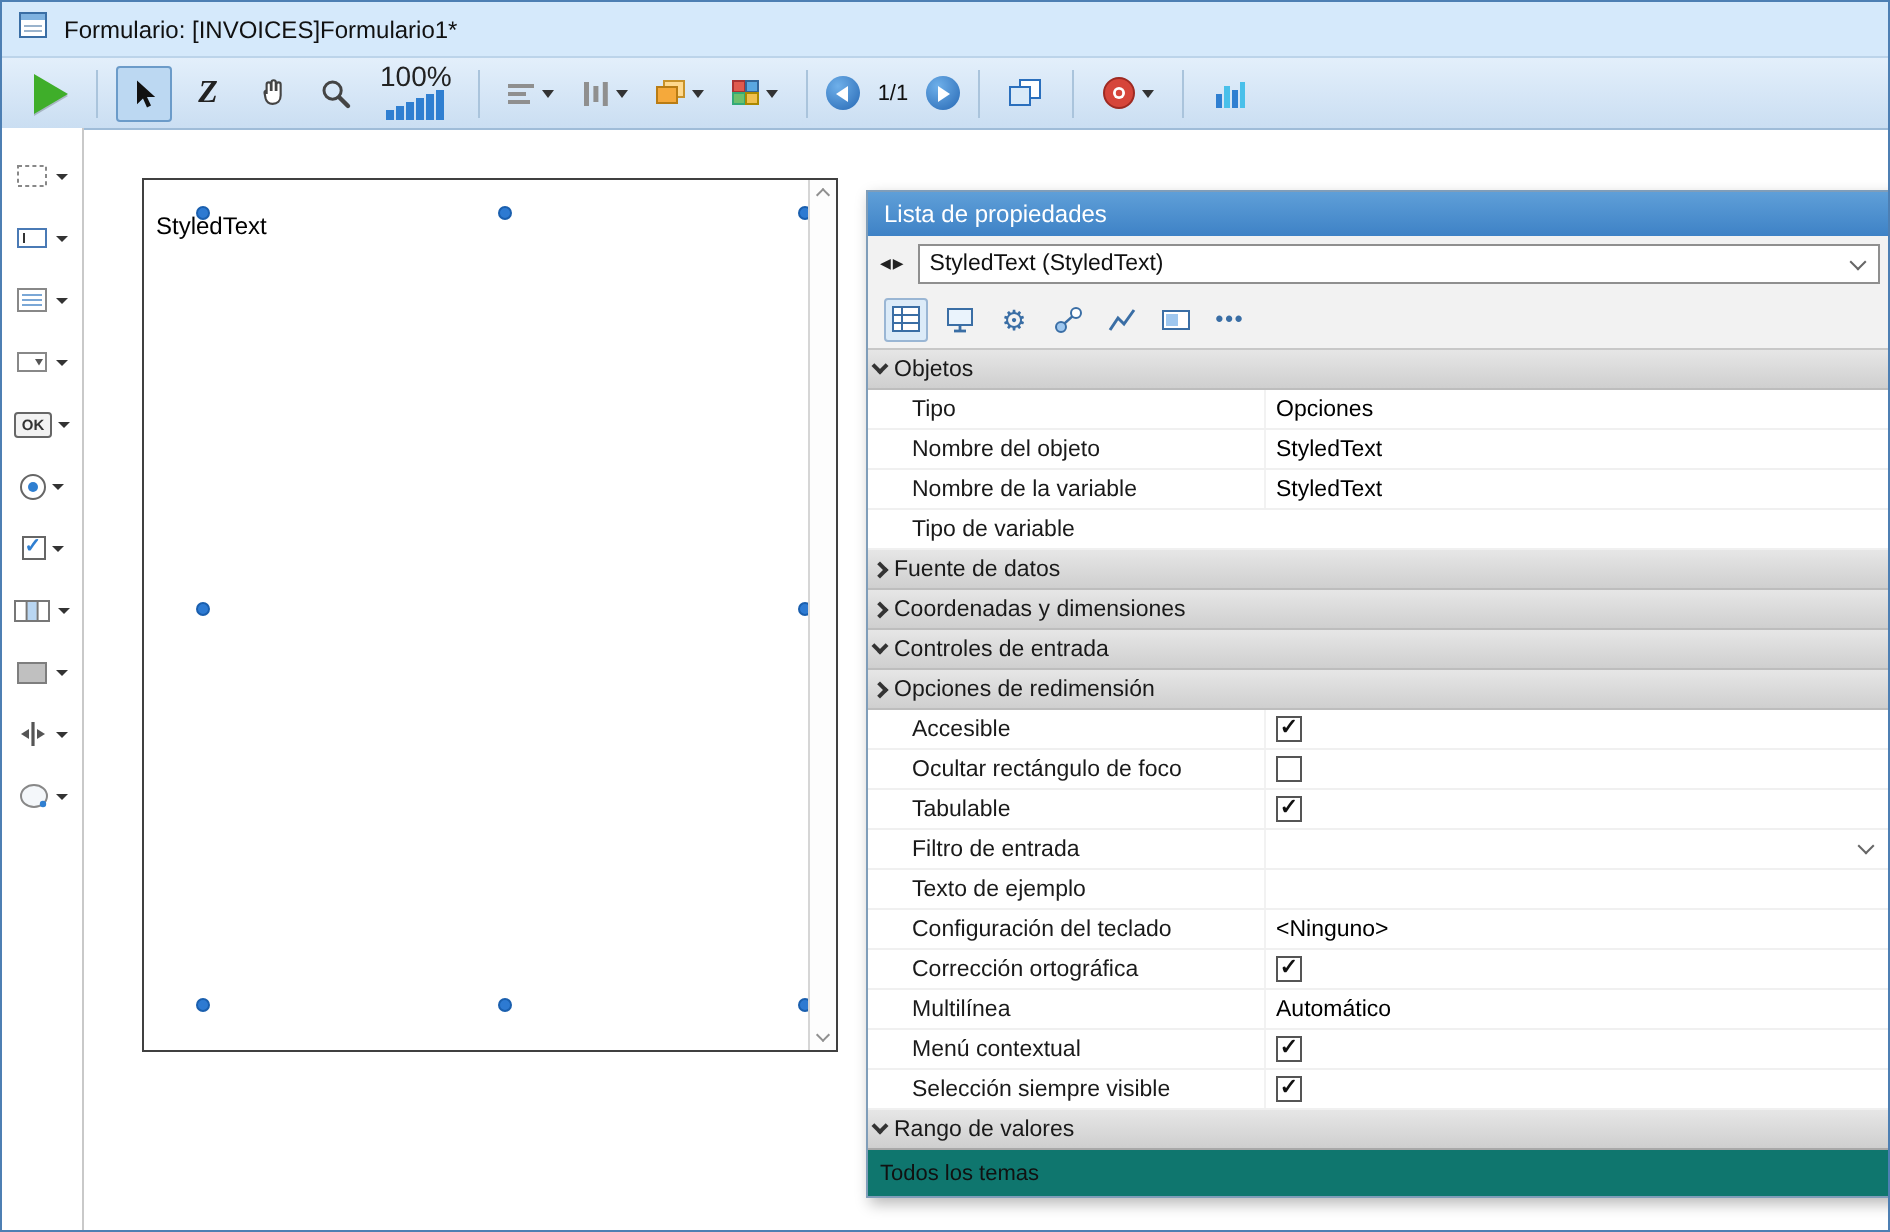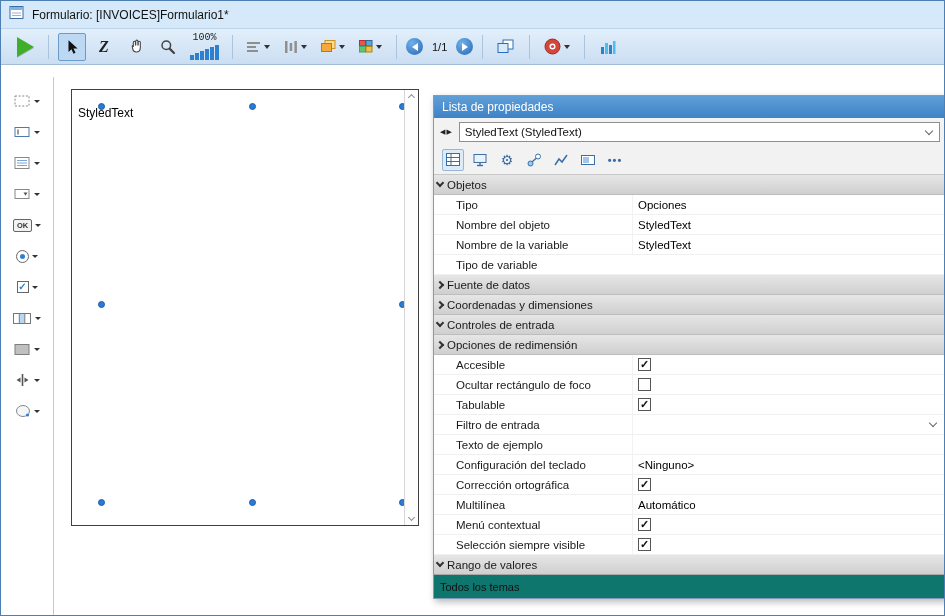--- a/index.html
+++ b/index.html
@@ -19,36 +19,36 @@
              background:linear-gradient(#e3effb,#cadef2); border-bottom:1px solid #9fbcd8;
              display:flex; align-items:center; gap:4px; padding:0 10px; }
   .tbtn { width:28px; height:28px; display:flex; align-items:center; justify-content:center;
           border:1px solid transparent; border-radius:2px; }
   .tbtn.pressed { background:#bcd8f2; border-color:#6b9bc9; }
   .tsep { width:1px; height:24px; background:#aac4dc; margin:0 5px; flex:none; }
   .playtri { width:0; height:0; border-left:17px solid #3fae2a; border-top:10px solid transparent;
              border-bottom:10px solid transparent; filter:drop-shadow(0 1px 0 rgba(0,0,0,.2)); }
   .zglyph { font-family:"Liberation Serif", serif; font-style:italic; font-weight:bold; font-size:16px; color:#222; }
   .zoomctl { display:flex; flex-direction:column; align-items:center; margin:0 4px; }
-  .zoomctl .zl { font-size:10px; line-height:10px; color:#222;font-family:Liberation Mono, monospace; }
+  .zoomctl .zl { font-size:14px; line-height:10px; color:#222; }
   .bars { display:flex; align-items:flex-end; gap:1px; height:16px; margin-top:1px; }
   .bars i { display:block; width:4px; background:#2f7fd1; }
   .ddbtn { display:flex; align-items:center; gap:3px; padding:2px 4px; border:1px solid transparent; border-radius:2px; }
   .caret { width:0; height:0; border-left:3.5px solid transparent; border-right:3.5px solid transparent;
            border-top:4px solid #333; flex:none; }
   .caret.small { border-left-width:3px; border-right-width:3px; border-top-width:3.5px; }
   .navbtn { width:17px; height:17px; border-radius:50%; flex:none;
             background:radial-gradient(circle at 35% 30%, #6fb0ea, #2668b4);
             display:flex; align-items:center; justify-content:center; }
   .tri-l { width:0; height:0; border-top:4px solid transparent; border-bottom:4px solid transparent; border-right:6px solid #fff; }
   .tri-r { width:0; height:0; border-top:4px solid transparent; border-bottom:4px solid transparent; border-left:6px solid #fff; }
   .pageind { font-size:11px; color:#111; margin:0 5px; }
 
   
-  .sidebar { position:absolute; left:0; top:76px; width:53px; bottom:0; background:#fff;
+  .sidebar { position:absolute; left:0; top:63px; width:41px; bottom:0; background:#fff;
              border-right:1px solid #c9c9c9; padding-top:12px; }
   .tool { display:flex; align-items:center; justify-content:center; gap:3px; height:24px; margin-bottom:7px; }
   .okbox { border:1px solid #666; border-radius:2px; font-size:7.5px; padding:1px 3px; background:#f2f2f2; font-weight:bold; color:#333; }
   .radioicon { width:13px; height:13px; border:1px solid #666; border-radius:50%; background:#fff;
                display:inline-flex; align-items:center; justify-content:center; }
   .radiodot { width:5px; height:5px; border-radius:50%; background:#2f7fd1; }
   .checkicon { width:12px; height:12px; border:1px solid #666; background:#fff; color:#2f7fd1;
                font-size:10px; line-height:10px; font-weight:bold; text-align:center; display:inline-block; }
 
   

